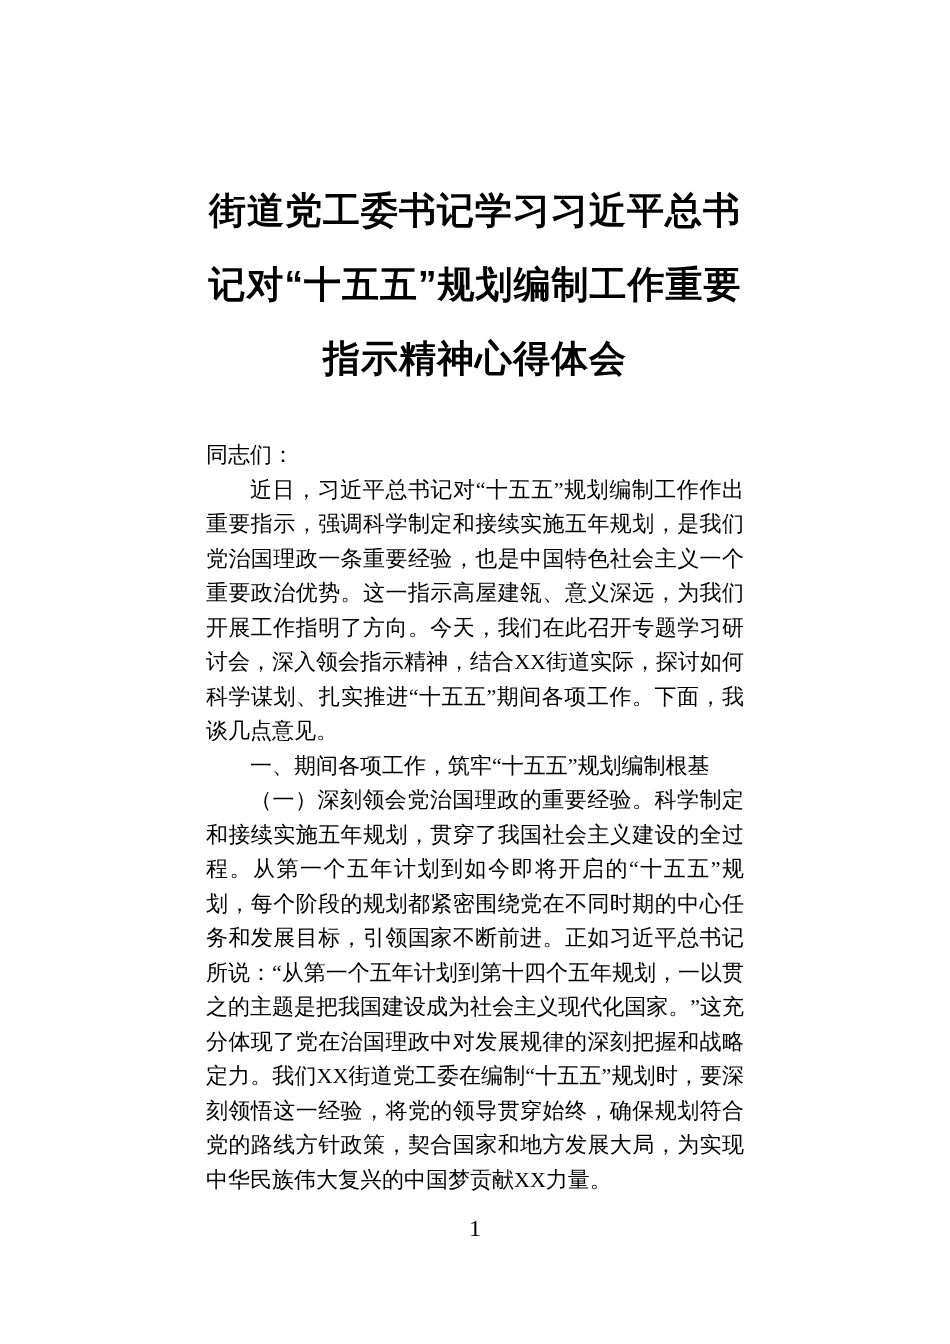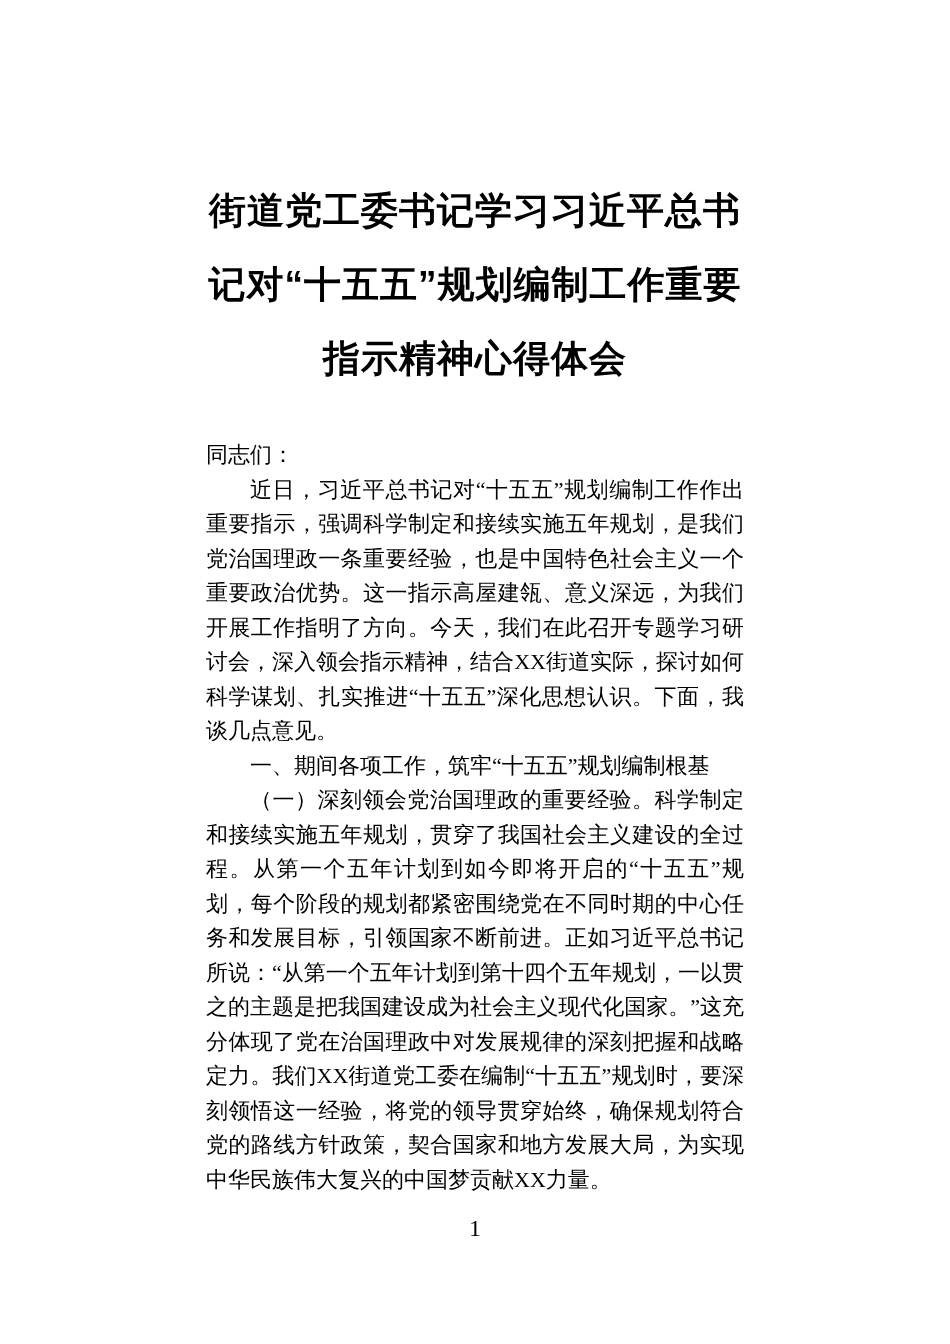--- a/index.html
+++ b/index.html
@@ -51,18 +51,18 @@
     color: #000000;
   }
 </style>
 </head>
 <body>
 
 <div class="page">
   <h1 class="title">街道党工委书记学习习近平总书记对“十五五”规划编制工作重要指示精神心得体会</h1>
   <div class="body-text">
     <p class="para">同志们：</p>
-    <p class="para indent">近日，习近平总书记对“十五五”规划编制工作作出重要指示，强调科学制定和接续实施五年规划，是我们党治国理政一条重要经验，也是中国特色社会主义一个重要政治优势。这一指示高屋建瓴、意义深远，为我们开展工作指明了方向。今天，我们在此召开专题学习研讨会，深入领会指示精神，结合XX街道实际，探讨如何科学谋划、扎实推进“十五五”深化思想认识。下面，我谈几点意见。</p>
+    <p class="para indent">近日，习近平总书记对“十五五”规划编制工作作出重要指示，强调科学制定和接续实施五年规划，是我们党治国理政一条重要经验，也是中国特色社会主义一个重要政治优势。这一指示高屋建瓴、意义深远，为我们开展工作指明了方向。今天，我们在此召开专题学习研讨会，深入领会指示精神，结合XX街道实际，探讨如何科学谋划、扎实推进“十五五”期间各项工作。下面，我谈几点意见。</p>
     <p class="para indent">一、期间各项工作，筑牢“十五五”规划编制根基</p>
     <p class="para indent">（一）深刻领会党治国理政的重要经验。科学制定和接续实施五年规划，贯穿了我国社会主义建设的全过程。从第一个五年计划到如今即将开启的“十五五”规划，每个阶段的规划都紧密围绕党在不同时期的中心任务和发展目标，引领国家不断前进。正如习近平总书记所说：“从第一个五年计划到第十四个五年规划，一以贯之的主题是把我国建设成为社会主义现代化国家。”这充分体现了党在治国理政中对发展规律的深刻把握和战略定力。我们XX街道党工委在编制“十五五”规划时，要深刻领悟这一经验，将党的领导贯穿始终，确保规划符合党的路线方针政策，契合国家和地方发展大局，为实现中华民族伟大复兴的中国梦贡献XX力量。</p>
   </div>
   <div class="footer">1</div>
 </div>
 
 </body></html>

